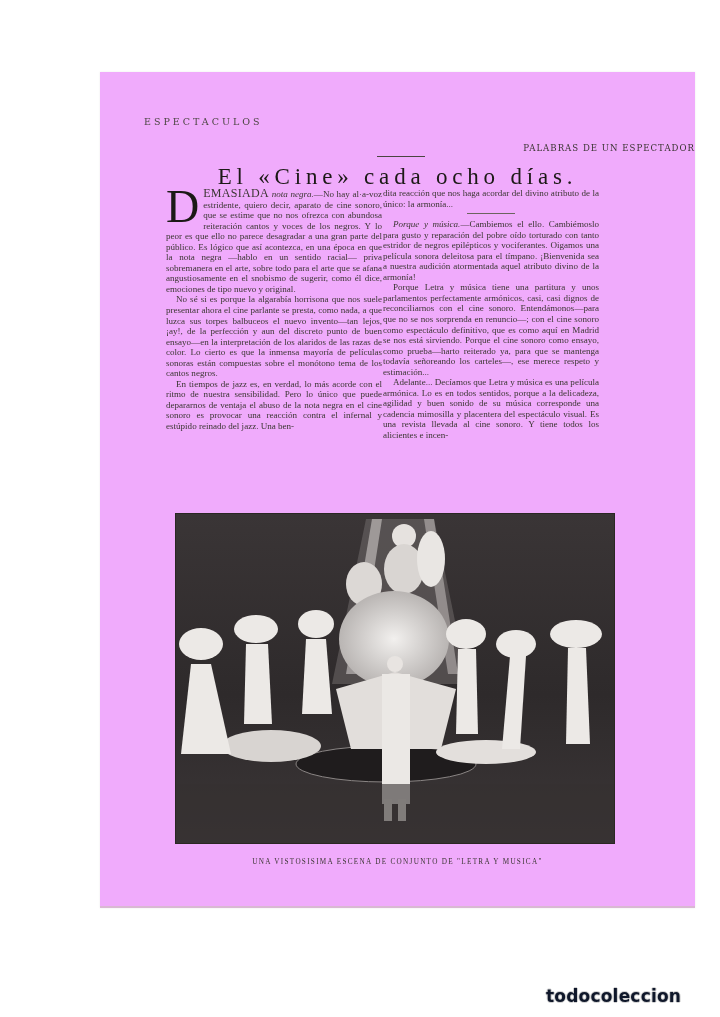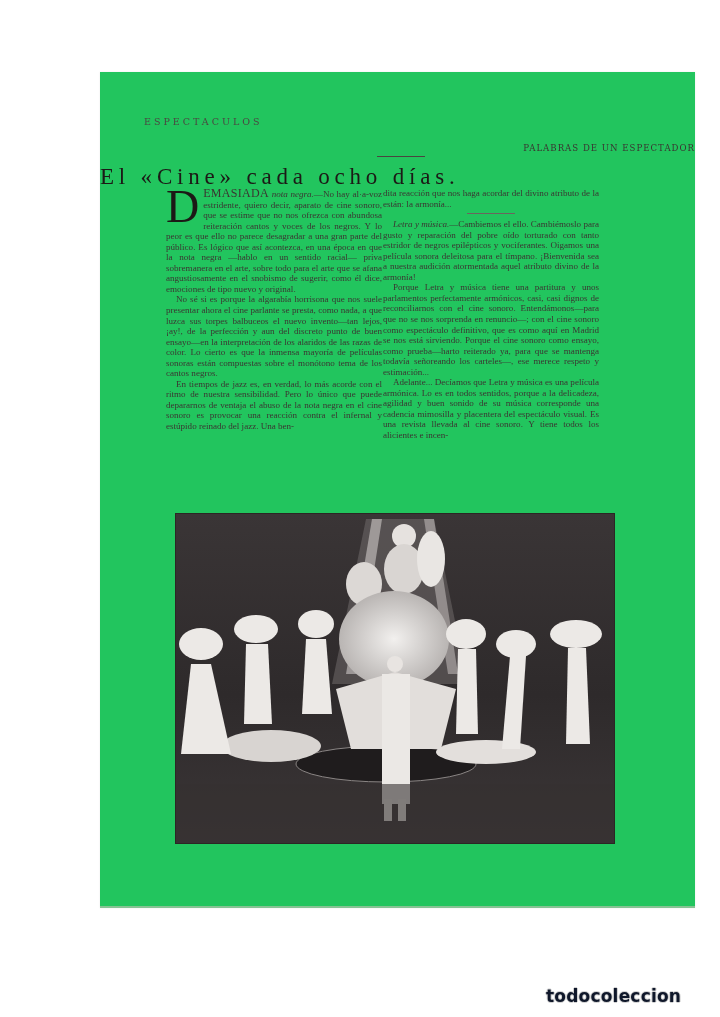--- a/index.html
+++ b/index.html
@@ -1,26 +1,26 @@
 <!DOCTYPE html>
 <html><head>
 <meta charset="utf-8">
 <style>
   html, body { margin:0; padding:0; }
   body { width:720px; height:1017px; background:#ffffff; position:relative; overflow:hidden;
          font-family:"DejaVu Serif", serif; color:#2a2622; }
-  .page { position:absolute; left:100px; top:72px; width:595px; height:836px; background:#22c55e;
+  .page { position:absolute; left:100px; top:72px; width:595px; height:836px; background:#f0abfc;
           box-shadow:0 0 2px rgba(0,0,0,0.08); }
   .page::after { content:""; position:absolute; left:0; right:0; bottom:0; height:2px; background:#c9c2b8; opacity:.6; }
   .section { position:absolute; left:44px; top:44px; font-size:9.5px; letter-spacing:3px; color:#4b4641;
              font-family:"DejaVu Serif", serif; }
   .kicker { position:absolute; left:0; width:595px; top:71px; text-align:right; font-size:8.6px;
             letter-spacing:1px; color:#3a3531; }
   .kicker-rule { position:absolute; left:277px; top:84px; width:48px; height:1px; background:#4a4540; }
-  .title { position:absolute; left:0; width:595px; top:92px; font-size:23px;
+  .title { position:absolute; left:0; width:595px; top:92px; text-align:center; font-size:23px;
            letter-spacing:4.8px; color:#1c1916; font-family:"Liberation Serif", serif; }
   .col { position:absolute; top:116px; width:216px; font-size:9.05px; line-height:10.55px;
          text-align:justify; color:#3b3632; font-family:"Liberation Serif", serif; }
   .col1 { left:66px; }
   .col2 { left:283px; }
   .col p { margin:0; text-indent:10px; }
   .col p.first { text-indent:0; }
   .dropcap { float:left; font-size:46px; line-height:36px; margin:1px 4px 0 0; font-family:"Liberation Serif", serif; color:#1c1916; }
   .sc { font-variant:small-caps; font-size:12px; letter-spacing:.3px; }
   .col2 .divider { width:48px; height:1px; background:#6b655e; margin:4px auto 5px auto; }
@@ -43,23 +43,23 @@
 
   <div class="col col1">
     <p class="first">
       <span class="dropcap">D</span><span class="sc">EMASIADA</span> <i>nota negra.</i><span>—No hay al·a-voz estridente, quiero decir, aparato de cine sonoro, que se estime que no nos ofrezca con abundosa reiteración cantos y voces de los negros. Y lo peor es que ello no parece desagradar a una gran parte del público. Es lógico que así acontezca, en una época en que la nota negra —hablo en un sentido racial— priva sobremanera en el arte, sobre todo para el arte que se afana angustiosamente en el snobismo de sugerir, como él dice, emociones de tipo nuevo y original.</span>
     </p>
     <p>No sé si es porque la algarabía horrisona que nos suele presentar ahora el cine parlante se presta, como nada, a que luzca sus torpes balbuceos el nuevo invento—tan lejos, ¡ay!, de la perfección y aun del discreto punto de buen ensayo—en la interpretación de los alaridos de las razas de color. Lo cierto es que la inmensa mayoría de películas sonoras están compuestas sobre el monótono tema de los cantos negros.</p>
     <p>En tiempos de jazz es, en verdad, lo más acorde con el ritmo de nuestra sensibilidad. Pero lo único que puede depararnos de ventaja el abuso de la nota negra en el cine sonoro es provocar una reacción contra el infernal y estúpido reinado del jazz. Una ben-</p>
   </div>
 
   <div class="col col2">
-    <p class="first">dita reacción que nos haga acordar del divino atributo de la están: la armonía...</p>
+    <p class="first">dita reacción que nos haga acordar del divino atributo de la único: la armonía...</p>
     <div class="divider"></div>
-    <p><i>Letra y música.</i><span>—Cambiemos el ello. Cambiémoslo para gusto y reparación del pobre oído torturado con tanto estridor de negros epilépticos y vociferantes. Oigamos una película sonora deleitosa para el tímpano. ¡Bienvenida sea a nuestra audición atormentada aquel atributo divino de la armonía!</span></p>
+    <p><i>Porque y música.</i><span>—Cambiemos el ello. Cambiémoslo para gusto y reparación del pobre oído torturado con tanto estridor de negros epilépticos y vociferantes. Oigamos una película sonora deleitosa para el tímpano. ¡Bienvenida sea a nuestra audición atormentada aquel atributo divino de la armonía!</span></p>
     <p>Porque Letra y música tiene una partitura y unos parlamentos perfectamente armónicos, casi, casi dignos de reconciliarnos con el cine sonoro. Entendámonos—para que no se nos sorprenda en renuncio—; con el cine sonoro como espectáculo definitivo, que es como aquí en Madrid se nos está sirviendo. Porque el cine sonoro como ensayo, como prueba—harto reiterado ya, para que se mantenga todavía señoreando los carteles—, ese merece respeto y estimación...</p>
     <p>Adelante... Decíamos que Letra y música es una película armónica. Lo es en todos sentidos, porque a la delicadeza, agilidad y buen sonido de su música corresponde una cadencia mimosilla y placentera del espectáculo visual. Es una revista llevada al cine sonoro. Y tiene todos los alicientes e incen-</p>
   </div>
 
   <div class="photo">
     <svg width="438" height="329" viewBox="0 0 438 329">
       <defs>
         <linearGradient id="bg" x1="0" y1="0" x2="0" y2="1">
           <stop offset="0" stop-color="#3a3536"></stop>
           <stop offset="0.55" stop-color="#2e2a2b"></stop>
@@ -104,15 +104,16 @@
 
       <circle cx="219" cy="150" r="8" fill="#e8e4e1"></circle>
       <path d="M160,175 L219,158 L280,175 L265,235 L175,235 Z" fill="#e2dedb"></path>
       <rect x="206" y="160" width="28" height="130" fill="#ebe8e5"></rect>
       <rect x="208" y="285" width="8" height="22" fill="#f0ede9"></rect>
       <rect x="222" y="285" width="8" height="22" fill="#f0ede9"></rect>
       <rect x="0" y="270" width="438" height="59" fill="#353031" opacity="0.6"></rect>
     </svg>
   </div>
 
+  <div class="caption">UNA VISTOSISIMA ESCENA DE CONJUNTO DE "LETRA Y MUSICA"</div>
 </div>
 
 <div class="watermark">todocoleccion</div>
 
 </body></html>

